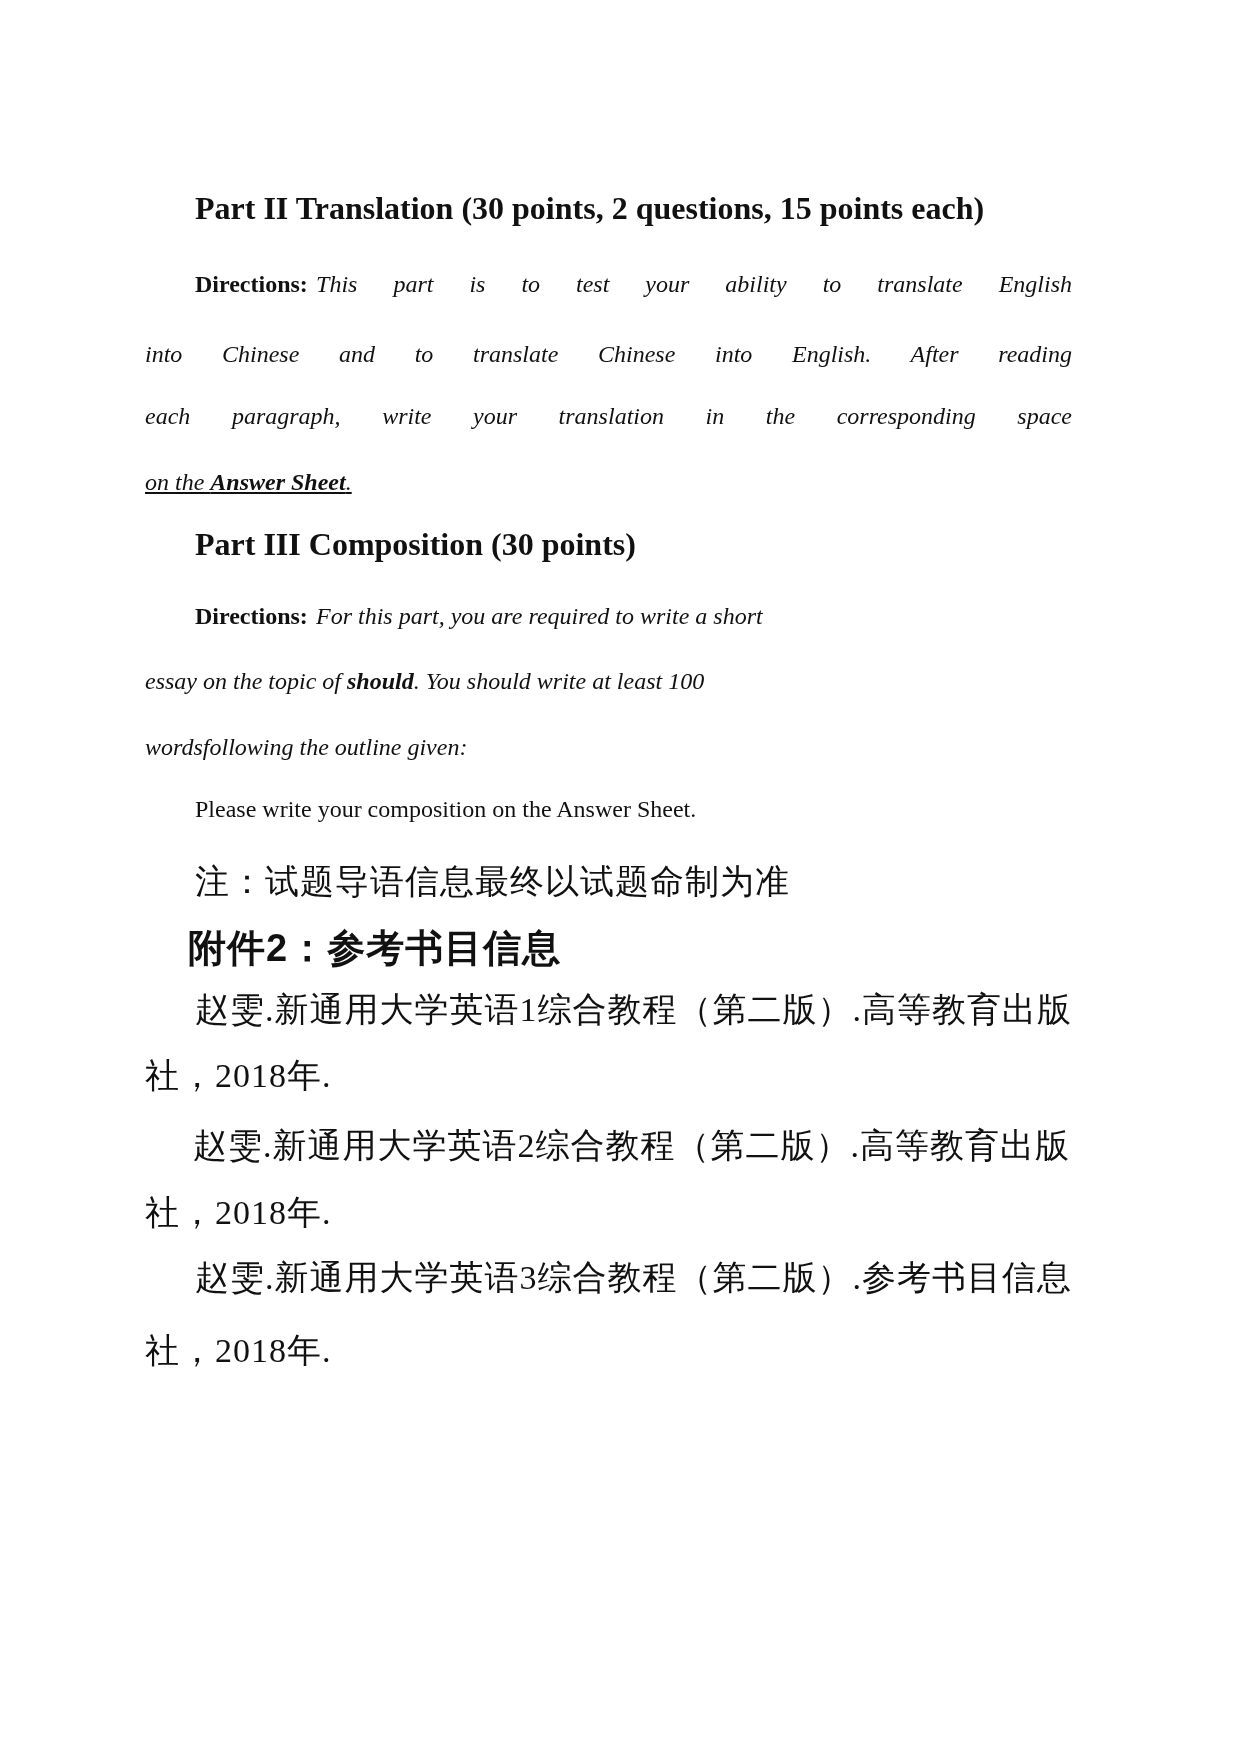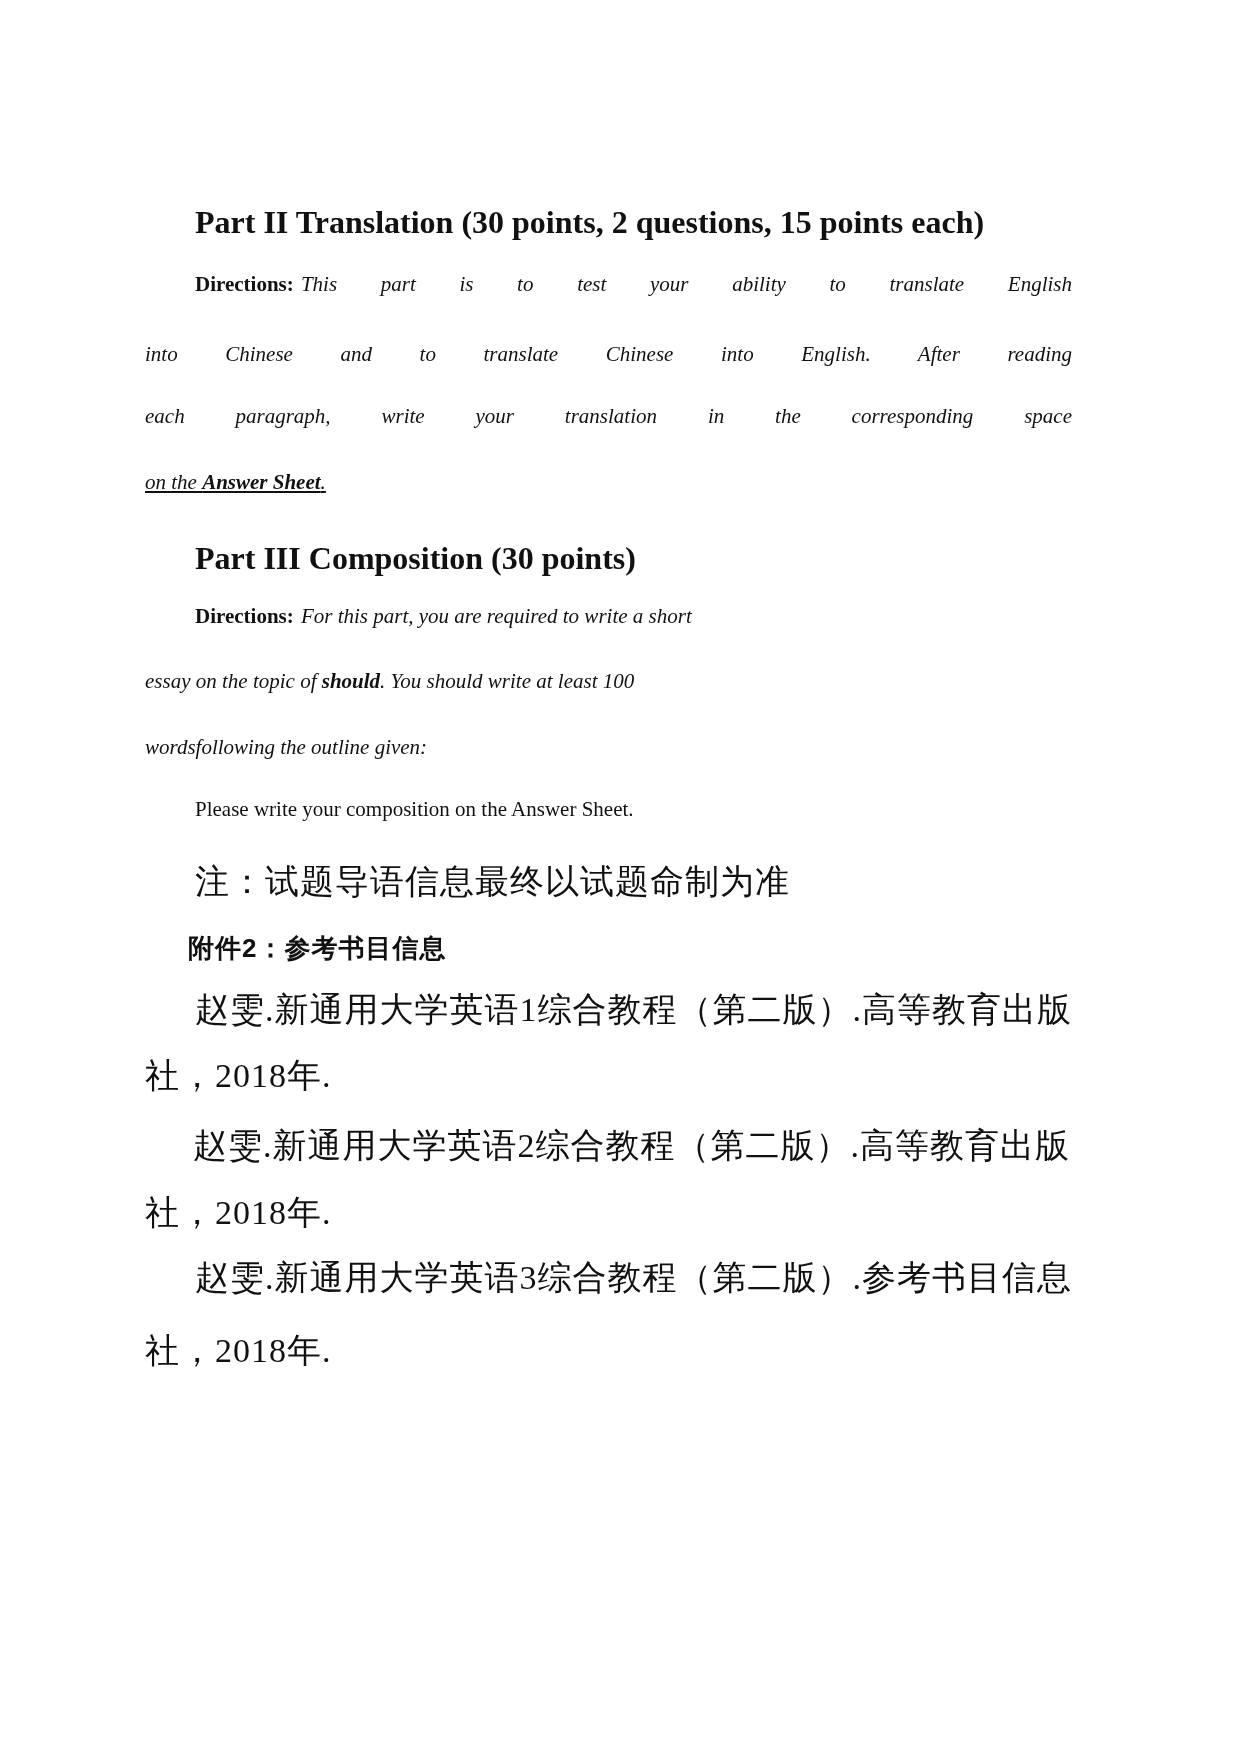--- a/index.html
+++ b/index.html
@@ -11,21 +11,21 @@
     position: relative;
     width: 1240px;
     height: 1754px;
     background: #ffffff;
     color: #111111;
     font-family: "Liberation Serif", "DejaVu Serif", serif;
     overflow: hidden;
   }
   .ln {
     position: absolute;
-    font-size: 21px;
+    font-size: 24px;
     line-height: 40px;
     white-space: normal;
     color: #111111;
   }
   .just {
     text-align: justify;
     text-align-last: justify;
   }
   .b  { font-weight: bold; }
   .i  { font-style: italic; }
@@ -33,28 +33,27 @@
   .gap { display: inline-block; width: 0.34em; }
   .cjk {
     font-family: "Liberation Serif", "DejaVu Serif", serif;
     font-size: 34px;
     line-height: 44px;
     letter-spacing: 1px;
   }
   .cjk-bold-hei {
     font-family: "Liberation Sans", "DejaVu Sans", sans-serif;
     font-weight: bold;
-    font-size: 26px;
+    font-size: 38px;
     line-height: 44px;
     letter-spacing: 1px;
   }
   .heading {
     font-weight: bold;
     font-size: 32px;
-    margin-top: 14px;
   }
 </style>
 </head>
 <body>
 
 <div class="page">
 
   <div class="ln heading" style="left:195px; top:188px;">Part II Translation (30 points, 2 questions, 15 points each)</div>
 
   <div class="ln just" style="left:195px; top:264px; width:877px;"><span class="b">Directions:</span><span class="gap"></span><span class="i">This part is to test your ability to translate English</span></div>

